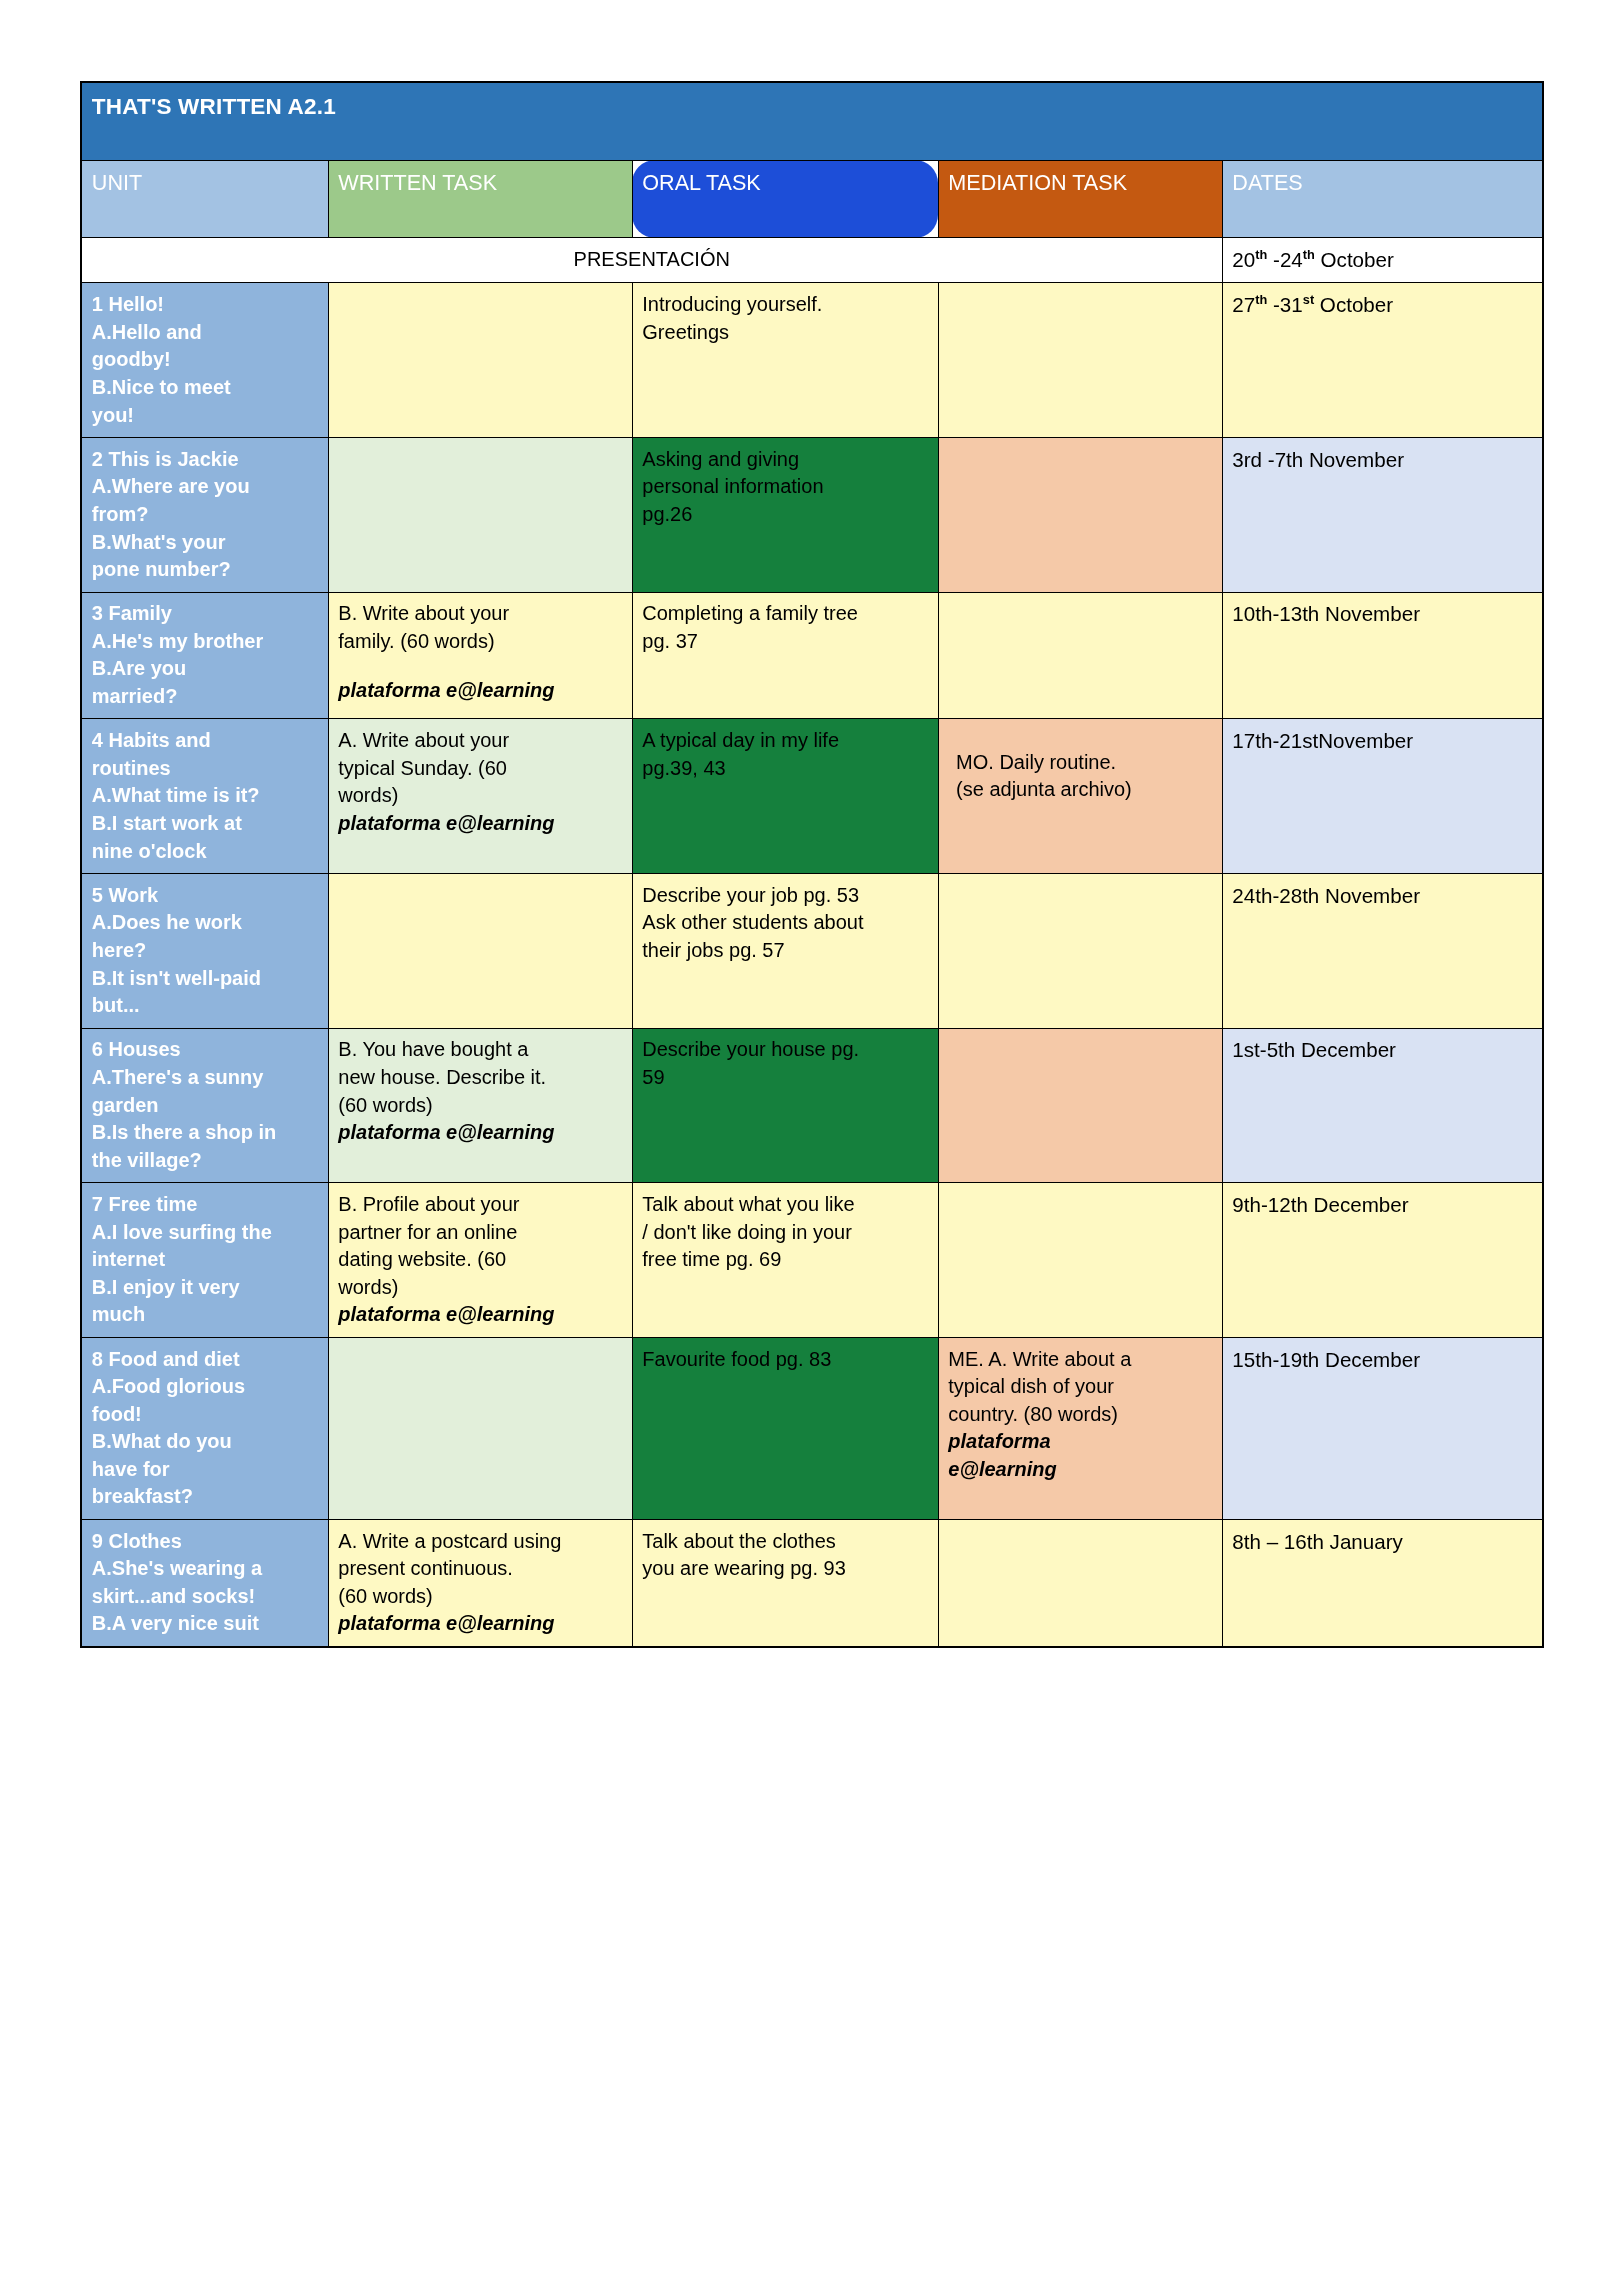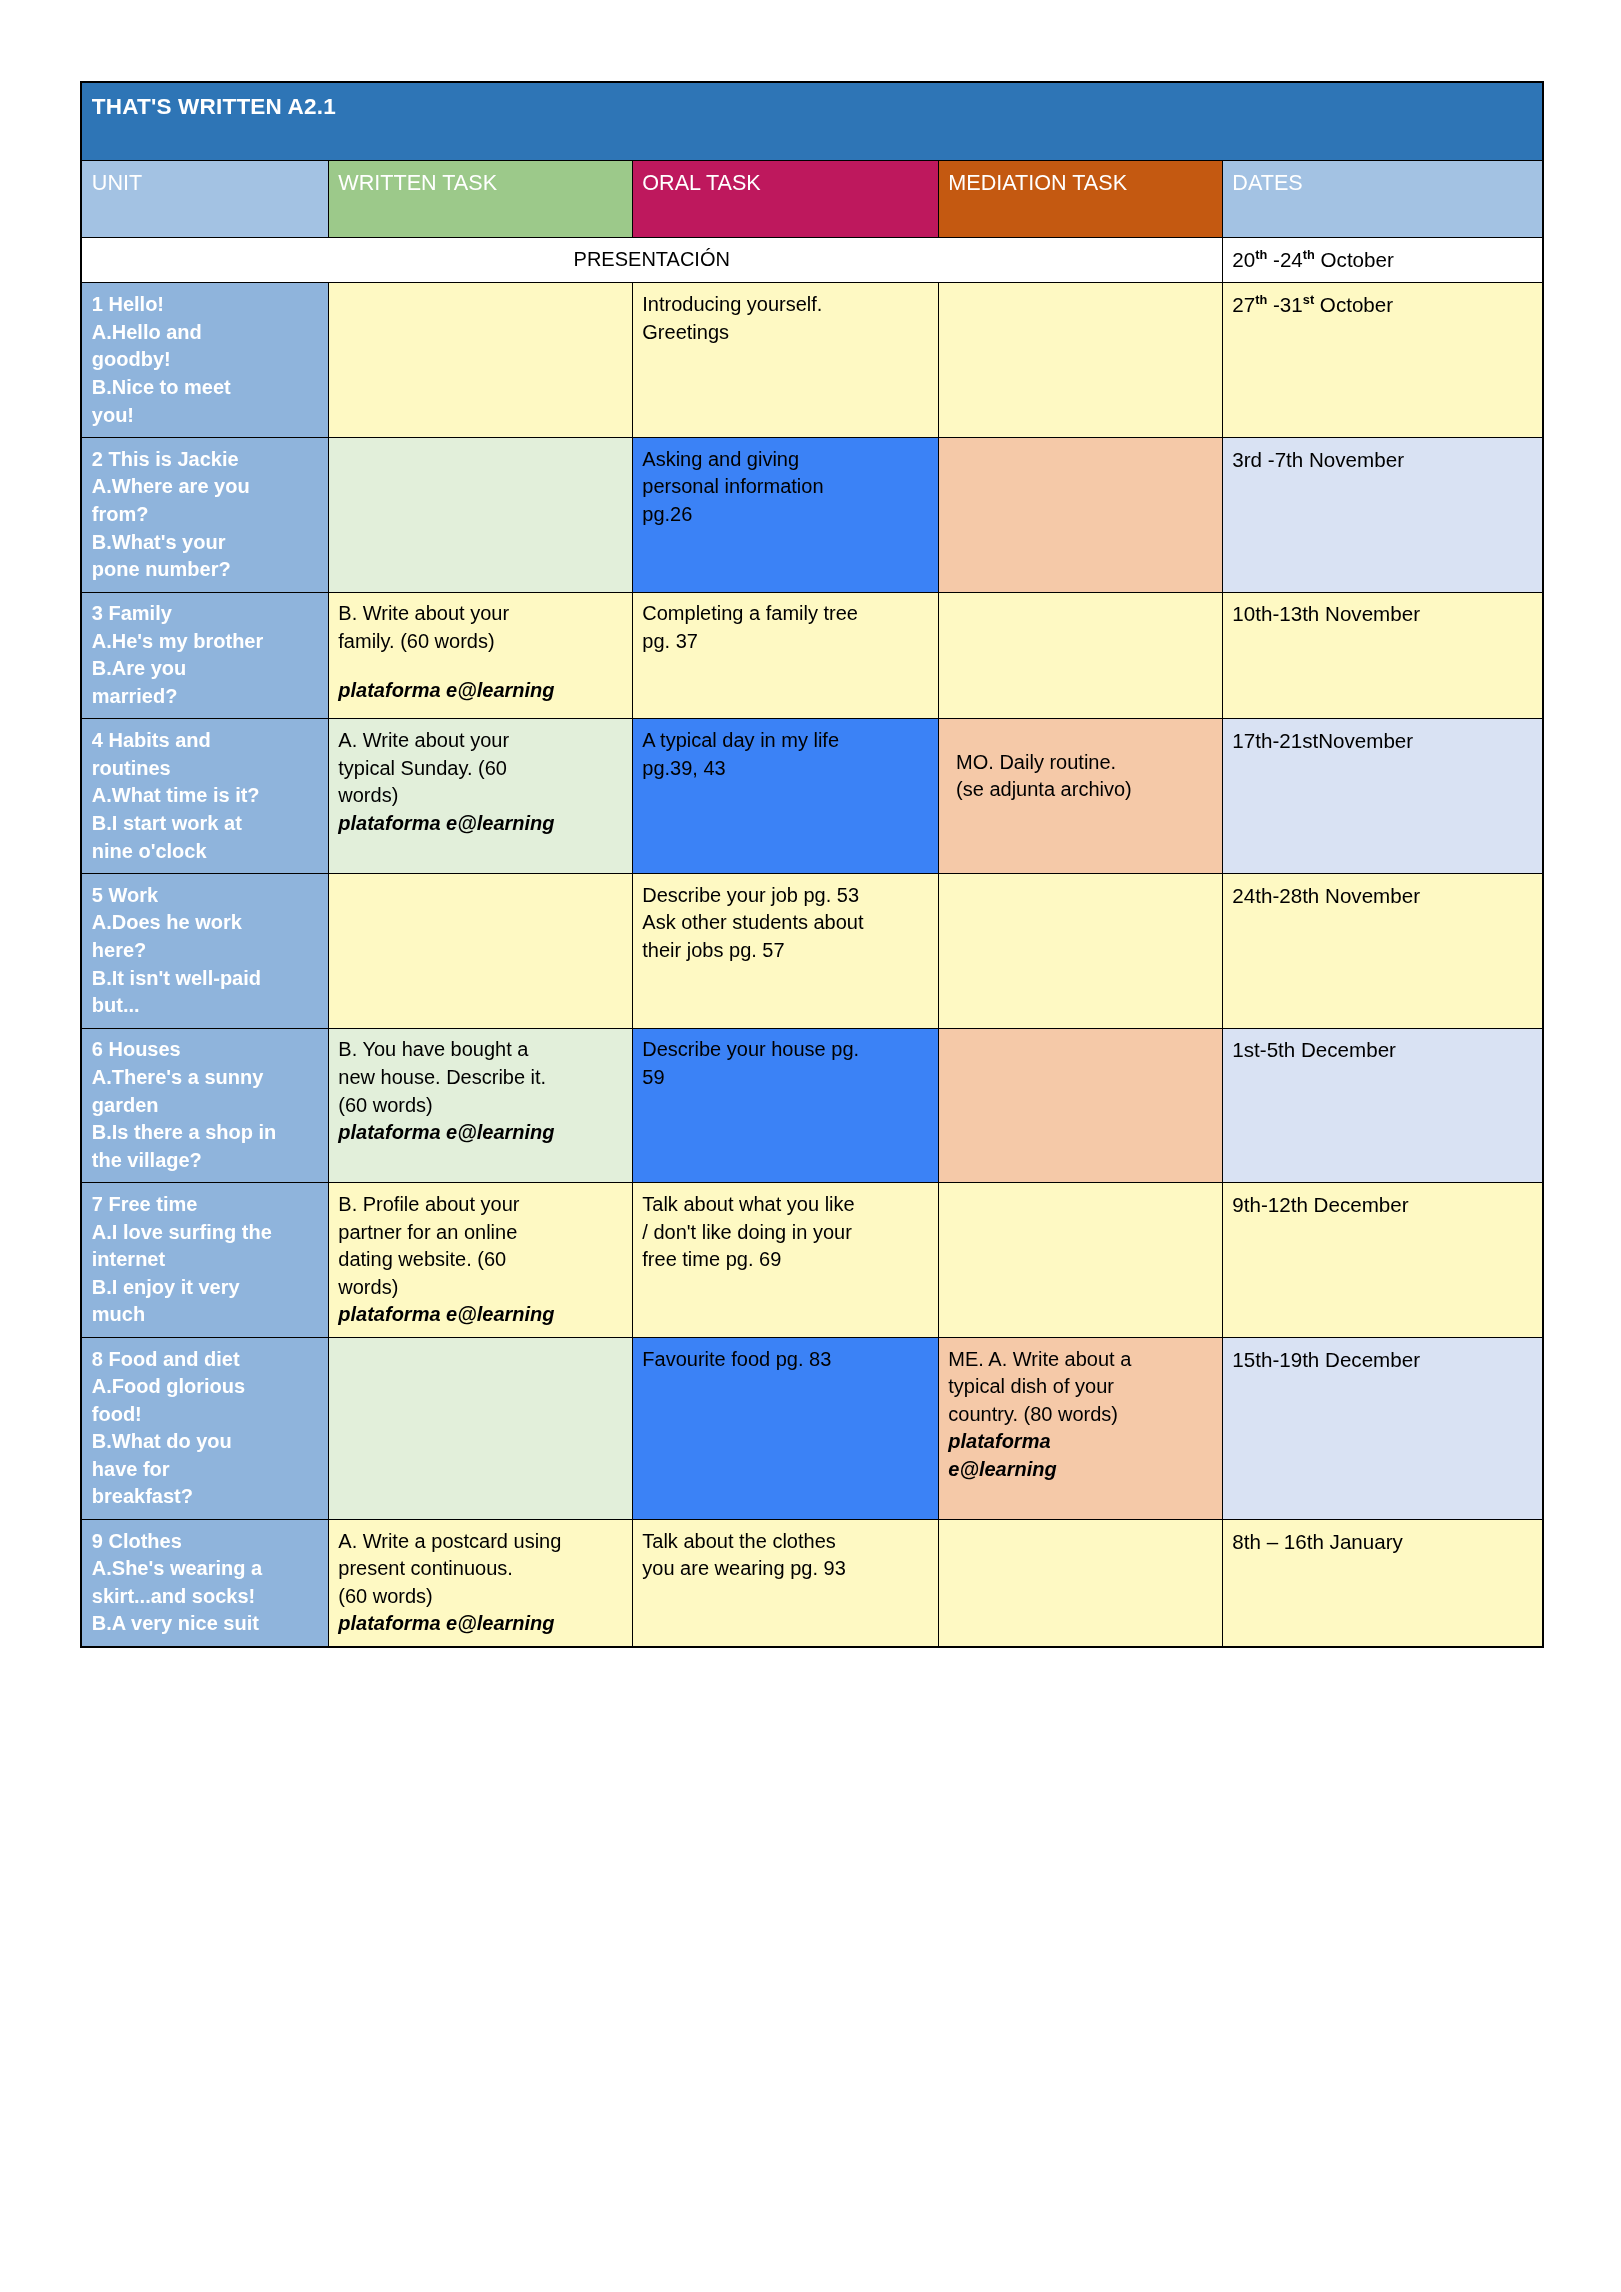--- a/index.html
+++ b/index.html
@@ -73,21 +73,21 @@
     padding: 8.8px 9.8px 8.8px 11.8px;
     border: 2px solid #000000;
   }
   .hdr-text {
     color: #ffffff;
     font-size: 21.6px;
     font-weight: normal;
   }
   td.hdr-unit      { background: #A3C2E3; }
   td.hdr-written   { background: #9CC98A; }
-  td.hdr-oral      { background: #be185d; }
+  td.hdr-oral      { background: #1d4ed8; border-radius: 23px; }
   td.hdr-mediation { background: #C45911; margin-left: 40px; }
   td.hdr-dates     { background: #A3C2E3; }
 
   
   td.present-cell {
     text-align: center;
     background: #ffffff;
     padding-top: 7.8px;
     padding-bottom: 7.8px;
     font-size: 20.6px;
@@ -103,21 +103,21 @@
     background: #8FB4DC;
     color: #ffffff;
     font-weight: bold;
     font-size: 20px;
     line-height: 1.44;
     padding: 6.9px 5.9px 6.9px 8.8px;
   }
 
   
   td.tint-written   { background: #E2EFDA; }
-  td.tint-oral      { background: #3b82f6; margin-top: 44px; }
+  td.tint-oral      { background: #15803d; margin-top: 44px; }
   td.tint-mediation { background: #F5C9A8; }
   td.tint-dates     { background: #D9E2F3; }
   td.plain          { background: #fef9c3; }
 
   .cell-p { margin: 0; }
   .cell-p + .cell-p { margin-top: 0px; }
   .gap { height: 21.6px; }
 
   .plataforma {
     font-weight: bold;

